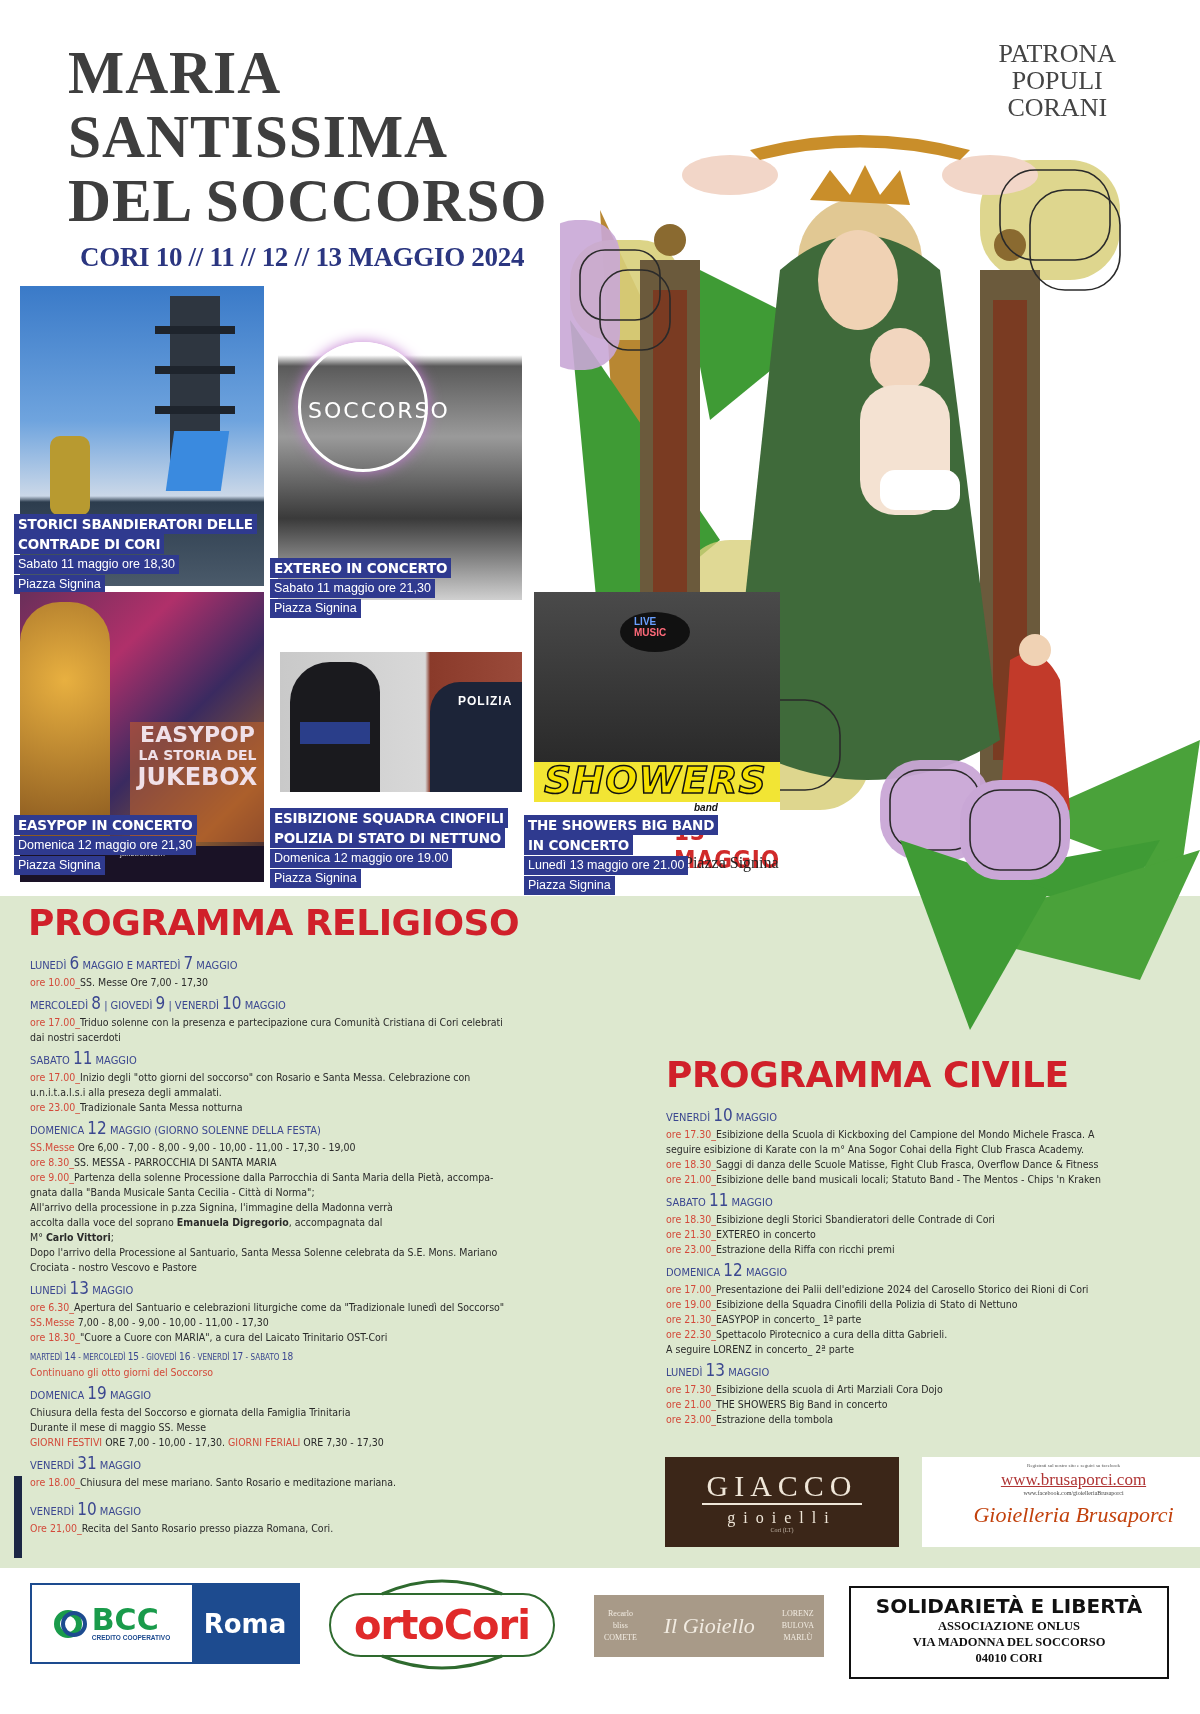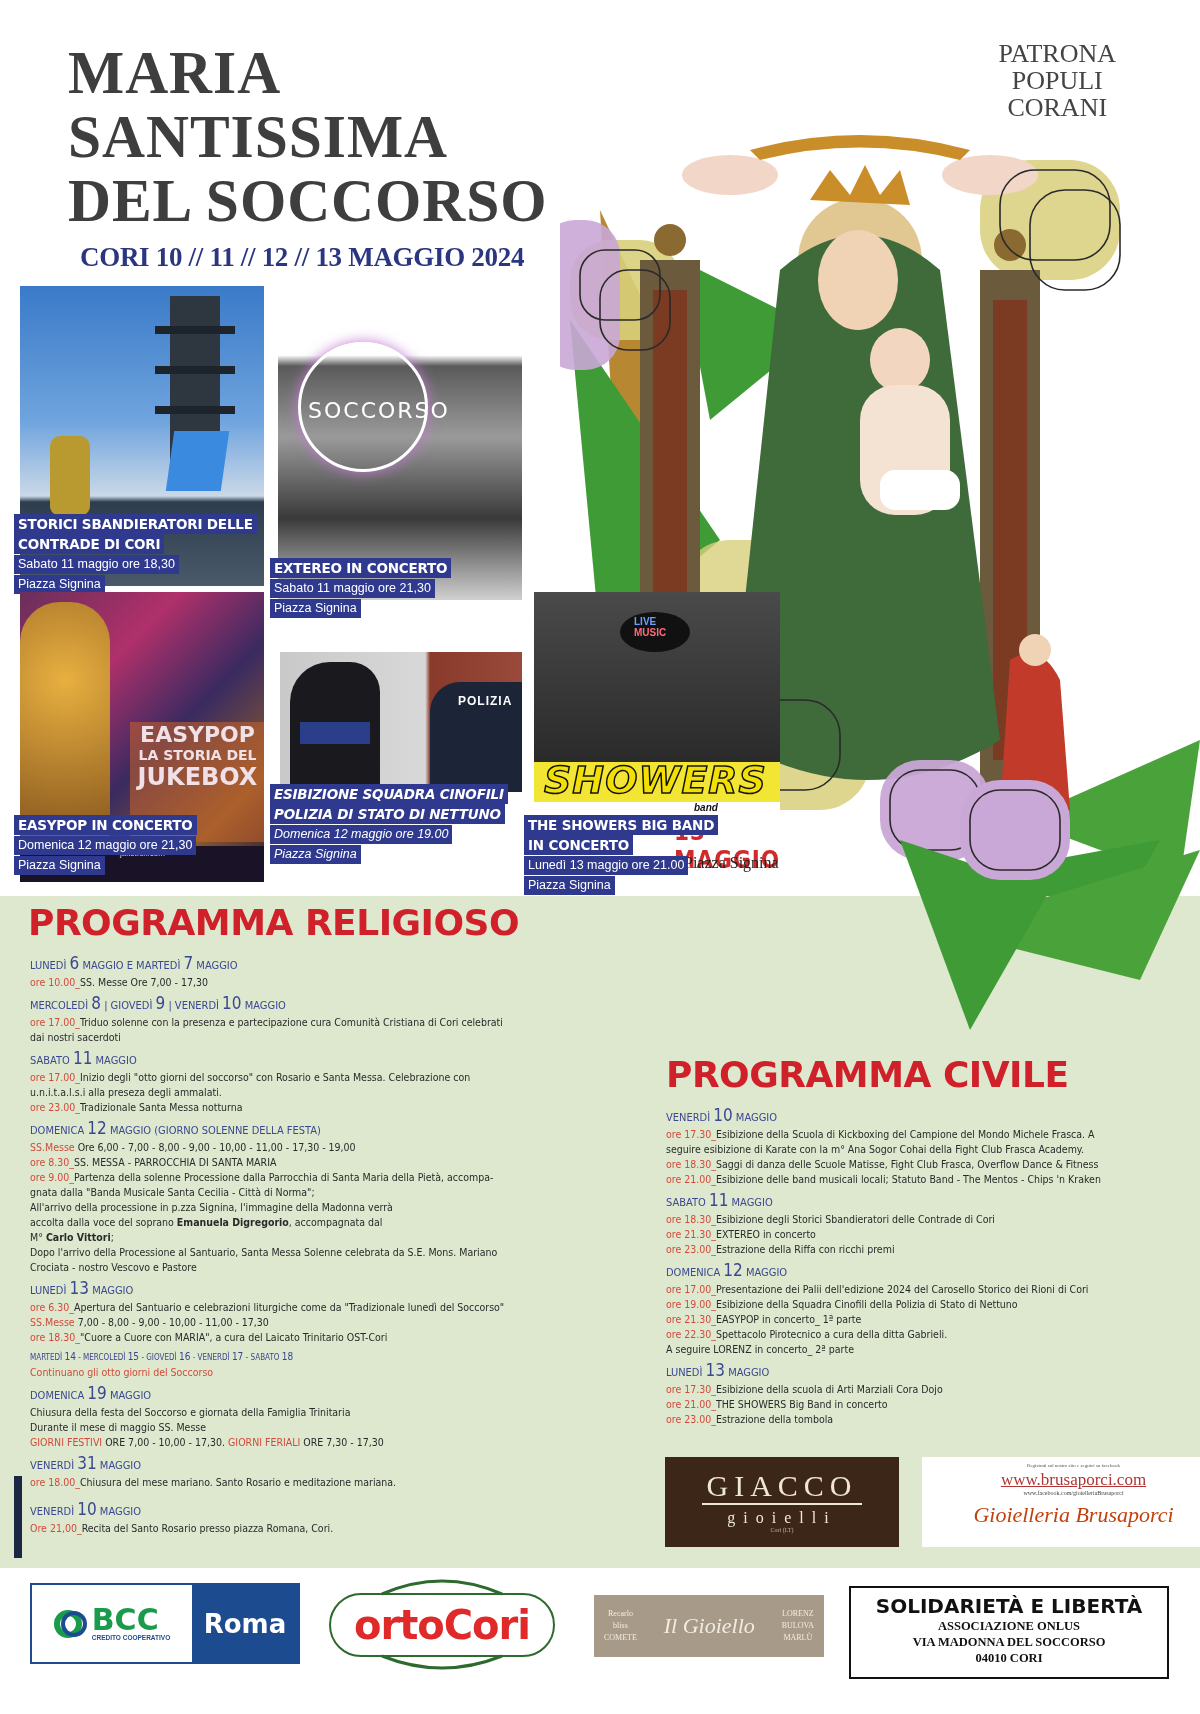--- a/index.html
+++ b/index.html
@@ -185,21 +185,21 @@
 </div>
 
 <div class="tile" style="left:280px;top:652px;width:242px;height:140px;">
   <div class="photo" style="background:linear-gradient(90deg,#c9c9c9 0%,#d8d8d8 60%,#8a3a2a 62%,#9a4a3a 100%);text-decoration:underline;">
     <div style="position:absolute;left:10px;top:10px;width:90px;height:130px;background:#1a1a1e;border-radius:40px 30px 0 0;"></div>
     <div style="position:absolute;left:20px;top:70px;width:70px;height:22px;background:#2a3e8a;"></div>
     <div style="position:absolute;left:150px;top:30px;width:92px;height:110px;background:#1c2438;border-radius:30px 0 0 0;"></div>
     <div style="position:absolute;left:178px;top:42px;color:#fff;font-weight:bold;font-size:12px;letter-spacing:1px;">POLIZIA</div>
   </div>
 </div>
-<div class="cap" style="left:270px;top:784px;font-style:italic;">
+<div class="cap" style="left:270px;top:808px;">
   <span class="cap-row"><span class="cap-title">ESIBIZIONE SQUADRA CINOFILI</span></span>
   <span class="cap-row"><span class="cap-title">POLIZIA DI STATO DI NETTUNO</span></span>
   <span class="cap-row"><span class="cap-sub">Domenica 12 maggio ore 19.00</span></span>
   <span class="cap-row"><span class="cap-sub">Piazza Signina</span></span>
 </div>
 
 <div class="tile" style="left:534px;top:592px;width:246px;height:290px;">
   <div class="photo" style="background:#2a2a2a;">
     <div style="position:absolute;left:0;top:0;width:246px;height:170px;background:linear-gradient(180deg,#4a4a4a,#2a2a2a);"></div>
     <div style="position:absolute;left:86px;top:20px;width:70px;height:40px;background:#111;border-radius:50%;"></div>

